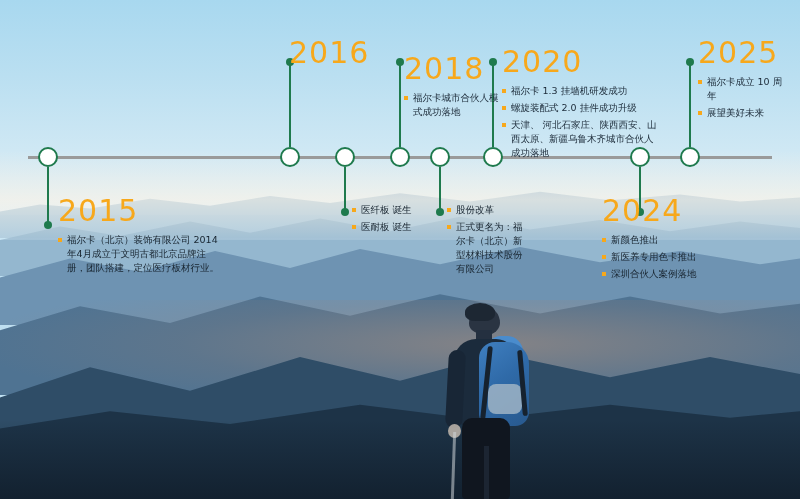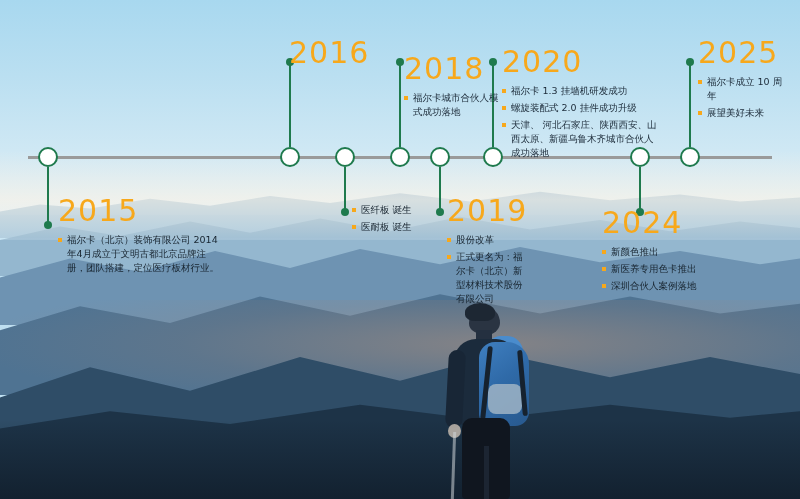--- a/index.html
+++ b/index.html
@@ -172,35 +172,34 @@
           <li>医耐板 诞生</li>
         </ul>
       </div>
       <div class="item above" style="left: 404px; top: 54px; width: 98px;">
         <div class="year">2018</div>
         <ul class="bullets">
           <li>福尔卡城市合伙人模式成功落地</li>
         </ul>
       </div>
       <div class="item below" style="left: 447px; top: 196px; width: 80px;">
-        <div class="year">2019</div>
         <ul class="bullets">
           <li>股份改革</li>
           <li>正式更名为：福尔卡（北京）新型材料技术股份有限公司</li>
         </ul>
       </div>
       <div class="item above" style="left: 502px; top: 41px; width: 160px; margin-top: 6px;">
         <div class="year">2020</div>
         <ul class="bullets">
           <li>福尔卡 1.3 挂墙机研发成功</li>
           <li>螺旋装配式 2.0 挂件成功升级</li>
           <li>天津、 河北石家庄、陕西西安、山西太原、新疆乌鲁木齐城市合伙人成功落地</li>
         </ul>
       </div>
-      <div class="item below" style="left: 602px; top: 208px; width: 98px;">
+      <div class="item below" style="left: 602px; top: 196px; width: 98px;">
         <div class="year">2024</div>
         <ul class="bullets">
           <li>新颜色推出</li>
           <li>新医养专用色卡推出</li>
           <li>深圳合伙人案例落地</li>
         </ul>
       </div>
       <div class="item above" style="left: 698px; top: 38px; width: 92px;">
         <div class="year">2025</div>
         <ul class="bullets">

